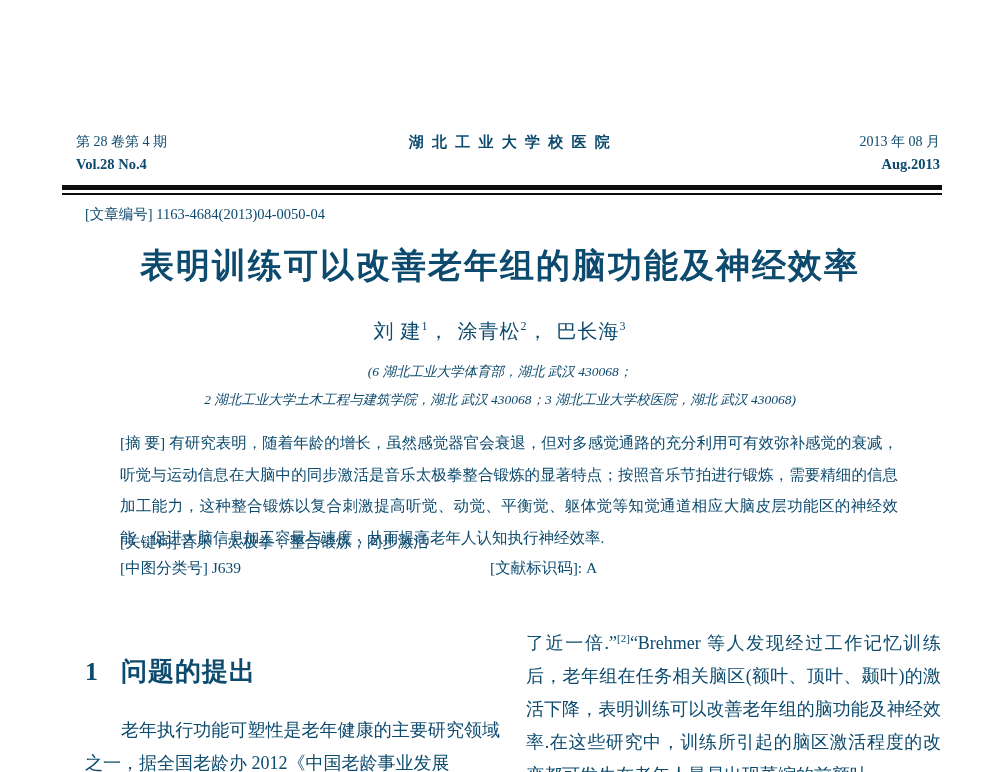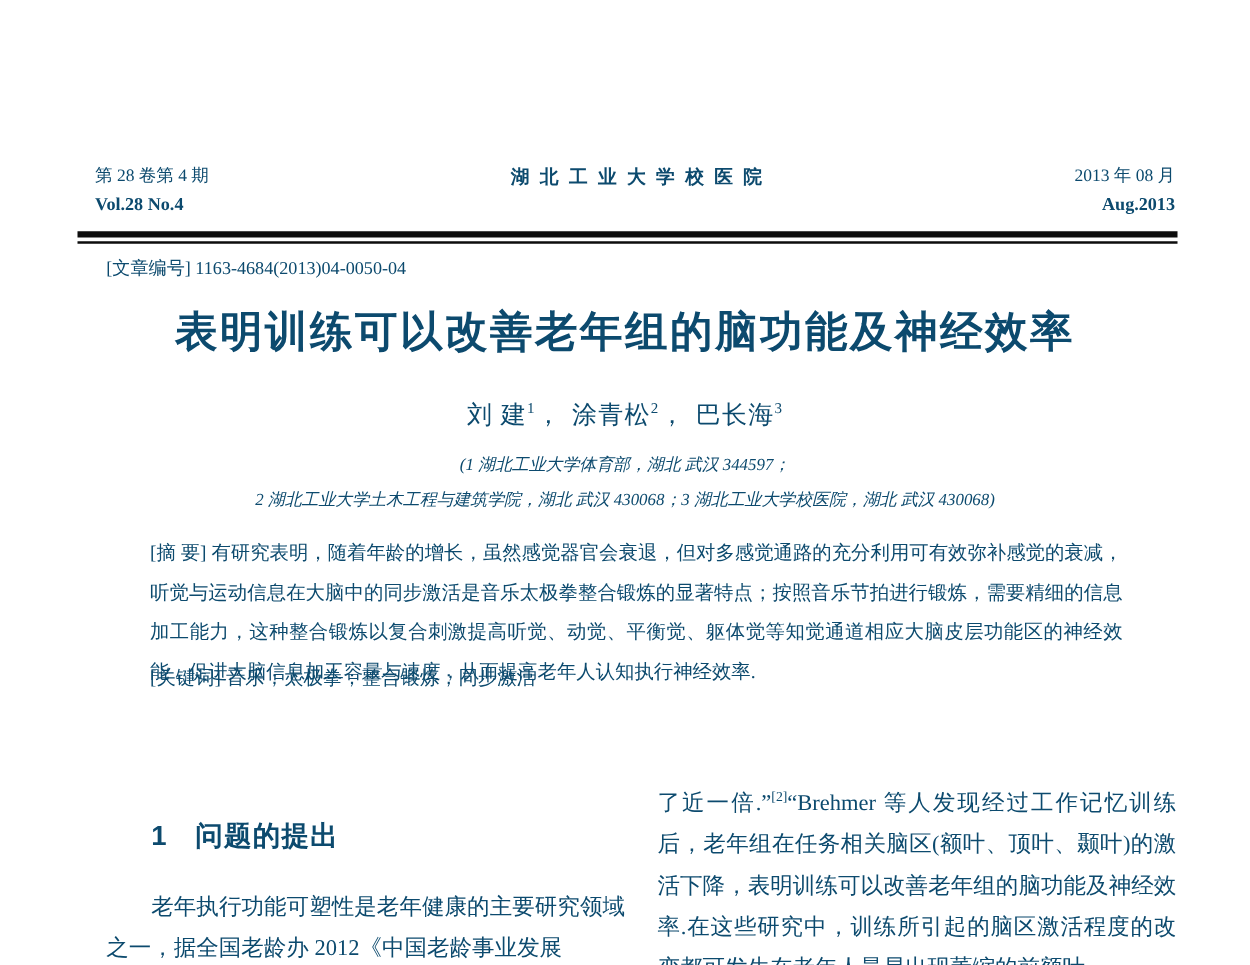--- a/index.html
+++ b/index.html
@@ -98,25 +98,24 @@
   .clc-part { width: 370px; }
   
   .columns {
     position: absolute; top: 622px; left: 85px; width: 856px;
     display: flex;
     gap: 26px;
   }
   .col { flex: 1; min-width: 0; }
   .section-heading {
     margin-top: 32px;
-    font-family: Liberation Sans, sans-serif;
+    font-family: Liberation Serif, serif;
     font-weight: bold;
-    font-size: 22px;
+    font-size: 26px;
     letter-spacing: 1px;
-    margin-left: 36px;
   }
   .section-heading .sec-num { margin-right: 22px; }
   .body-par {
     margin-top: 25px;
     font-size: 18px;
     line-height: 33px;
     text-align: justify;
     text-indent: 2em;
   }
   .body-par-cont {
@@ -153,34 +152,44 @@
     <span>1163-4684(2013)04-0050-04</span>
   </div>
 
   <h1 class="paper-title">表明训练可以改善老年组的脑功能及神经效率</h1>
 
   <div class="authors-line">
     <span><span>刘  建</span><sup>1</sup><span class="author-sep">，</span></span><span><span>涂青松</span><sup>2</sup><span class="author-sep">，</span></span><span><span>巴长海</span><sup>3</sup></span>
   </div>
 
   <div class="affiliations">
-    <div>(1 湖北工业大学体育部，湖北 武汉 344597；</div>
+    <div>(6 湖北工业大学体育部，湖北 武汉 430068；</div>
     <div>2 湖北工业大学土木工程与建筑学院，湖北 武汉 430068；3 湖北工业大学校医院，湖北 武汉 430068)</div>
   </div>
 
   <div class="abstract-block">
     <span class="bracket-label">[摘  要]</span>
     <span>有研究表明，随着年龄的增长，虽然感觉器官会衰退，但对多感觉通路的充分利用可有效弥补感觉的衰减，听觉与运动信息在大脑中的同步激活是音乐太极拳整合锻炼的显著特点；按照音乐节拍进行锻炼，需要精细的信息加工能力，这种整合锻炼以复合刺激提高听觉、动觉、平衡觉、躯体觉等知觉通道相应大脑皮层功能区的神经效能，促进大脑信息加工容量与速度，从而提高老年人认知执行神经效率.</span>
   </div>
 
   <div class="keywords-line">
     <span class="bracket-label">[关键词]</span>
     <span>音乐；太极拳；整合锻炼；同步激活</span>
   </div>
 
+  <div class="clc-line">
+    <span class="clc-part">
+      <span class="bracket-label">[中图分类号]</span>
+      <span>J639</span>
+    </span>
+    <span>
+      <span class="bracket-label">[文献标识码]:</span>
+      <span>A</span>
+    </span>
+  </div>
 
   <div class="columns">
     <div class="col">
       <h2 class="section-heading">
         <span class="sec-num">1</span><span>问题的提出</span>
       </h2>
       <p class="body-par">老年执行功能可塑性是老年健康的主要研究领域之一，据全国老龄办 2012《中国老龄事业发展</p>
     </div>
     <div class="col">
       <p class="body-par-cont"><span>了近一倍.”</span><sup>[2]</sup><span>“Brehmer 等人发现经过工作记忆训练后，老年组在任务相关脑区(额叶、顶叶、颞叶)的激活下降，表明训练可以改善老年组的脑功能及神经效率.在这些研究中，训练所引起的脑区激活程度的改变都可发生在老年人最易出现萎缩的前额叶，</span></p>

